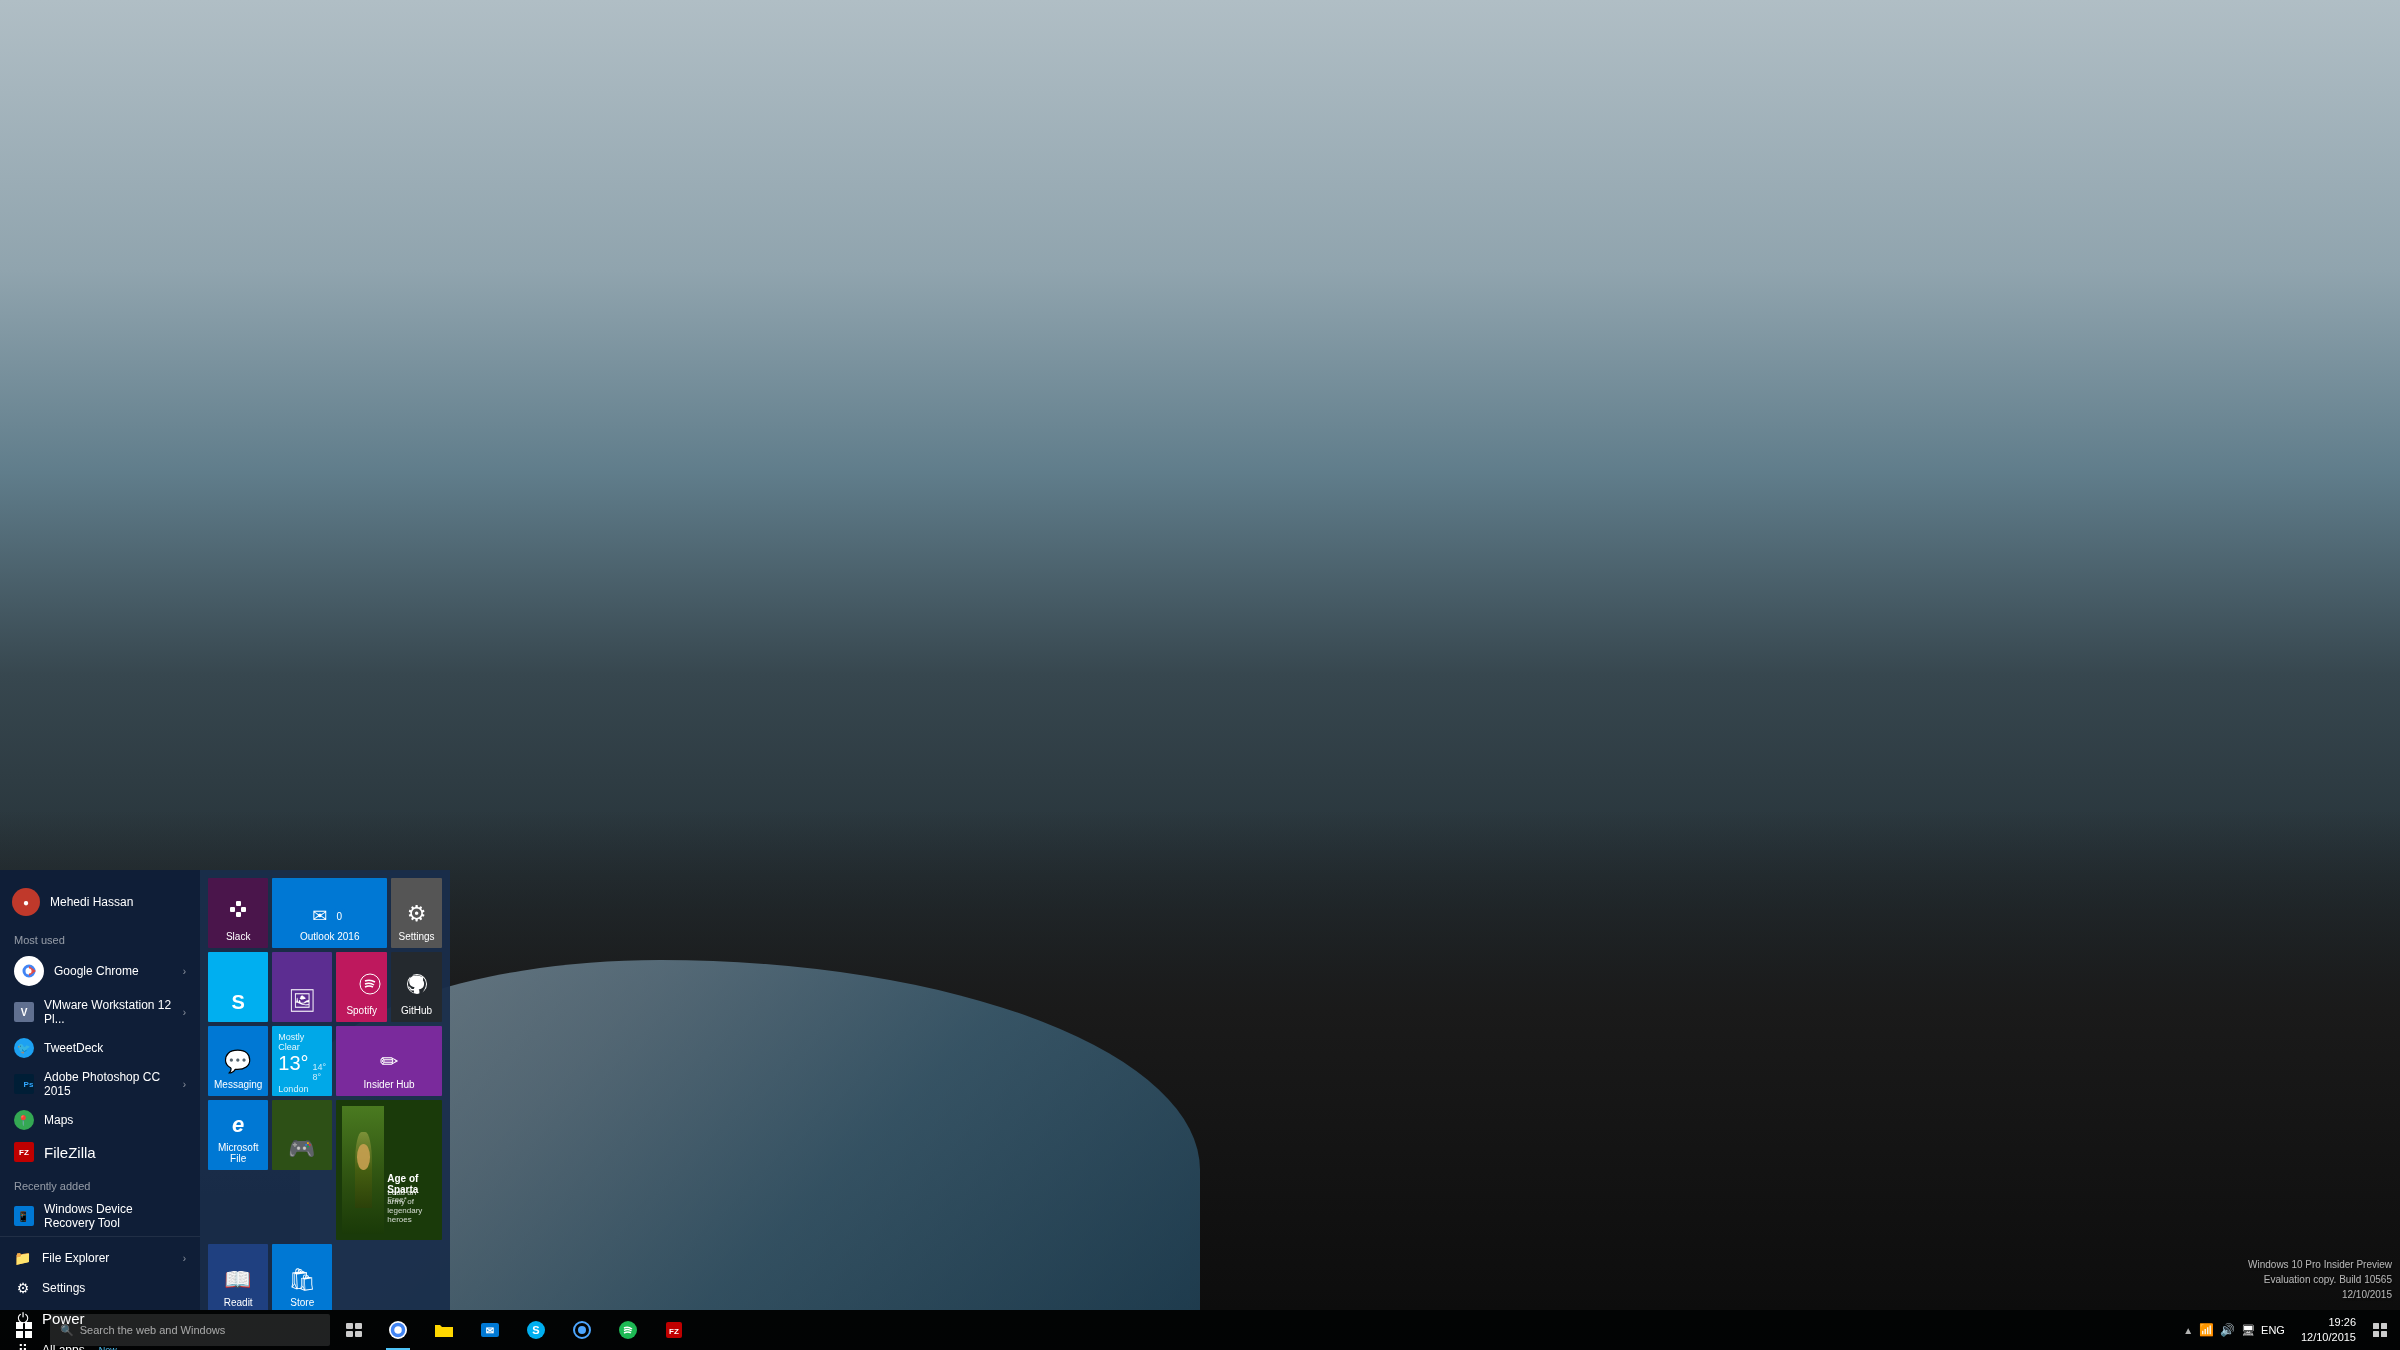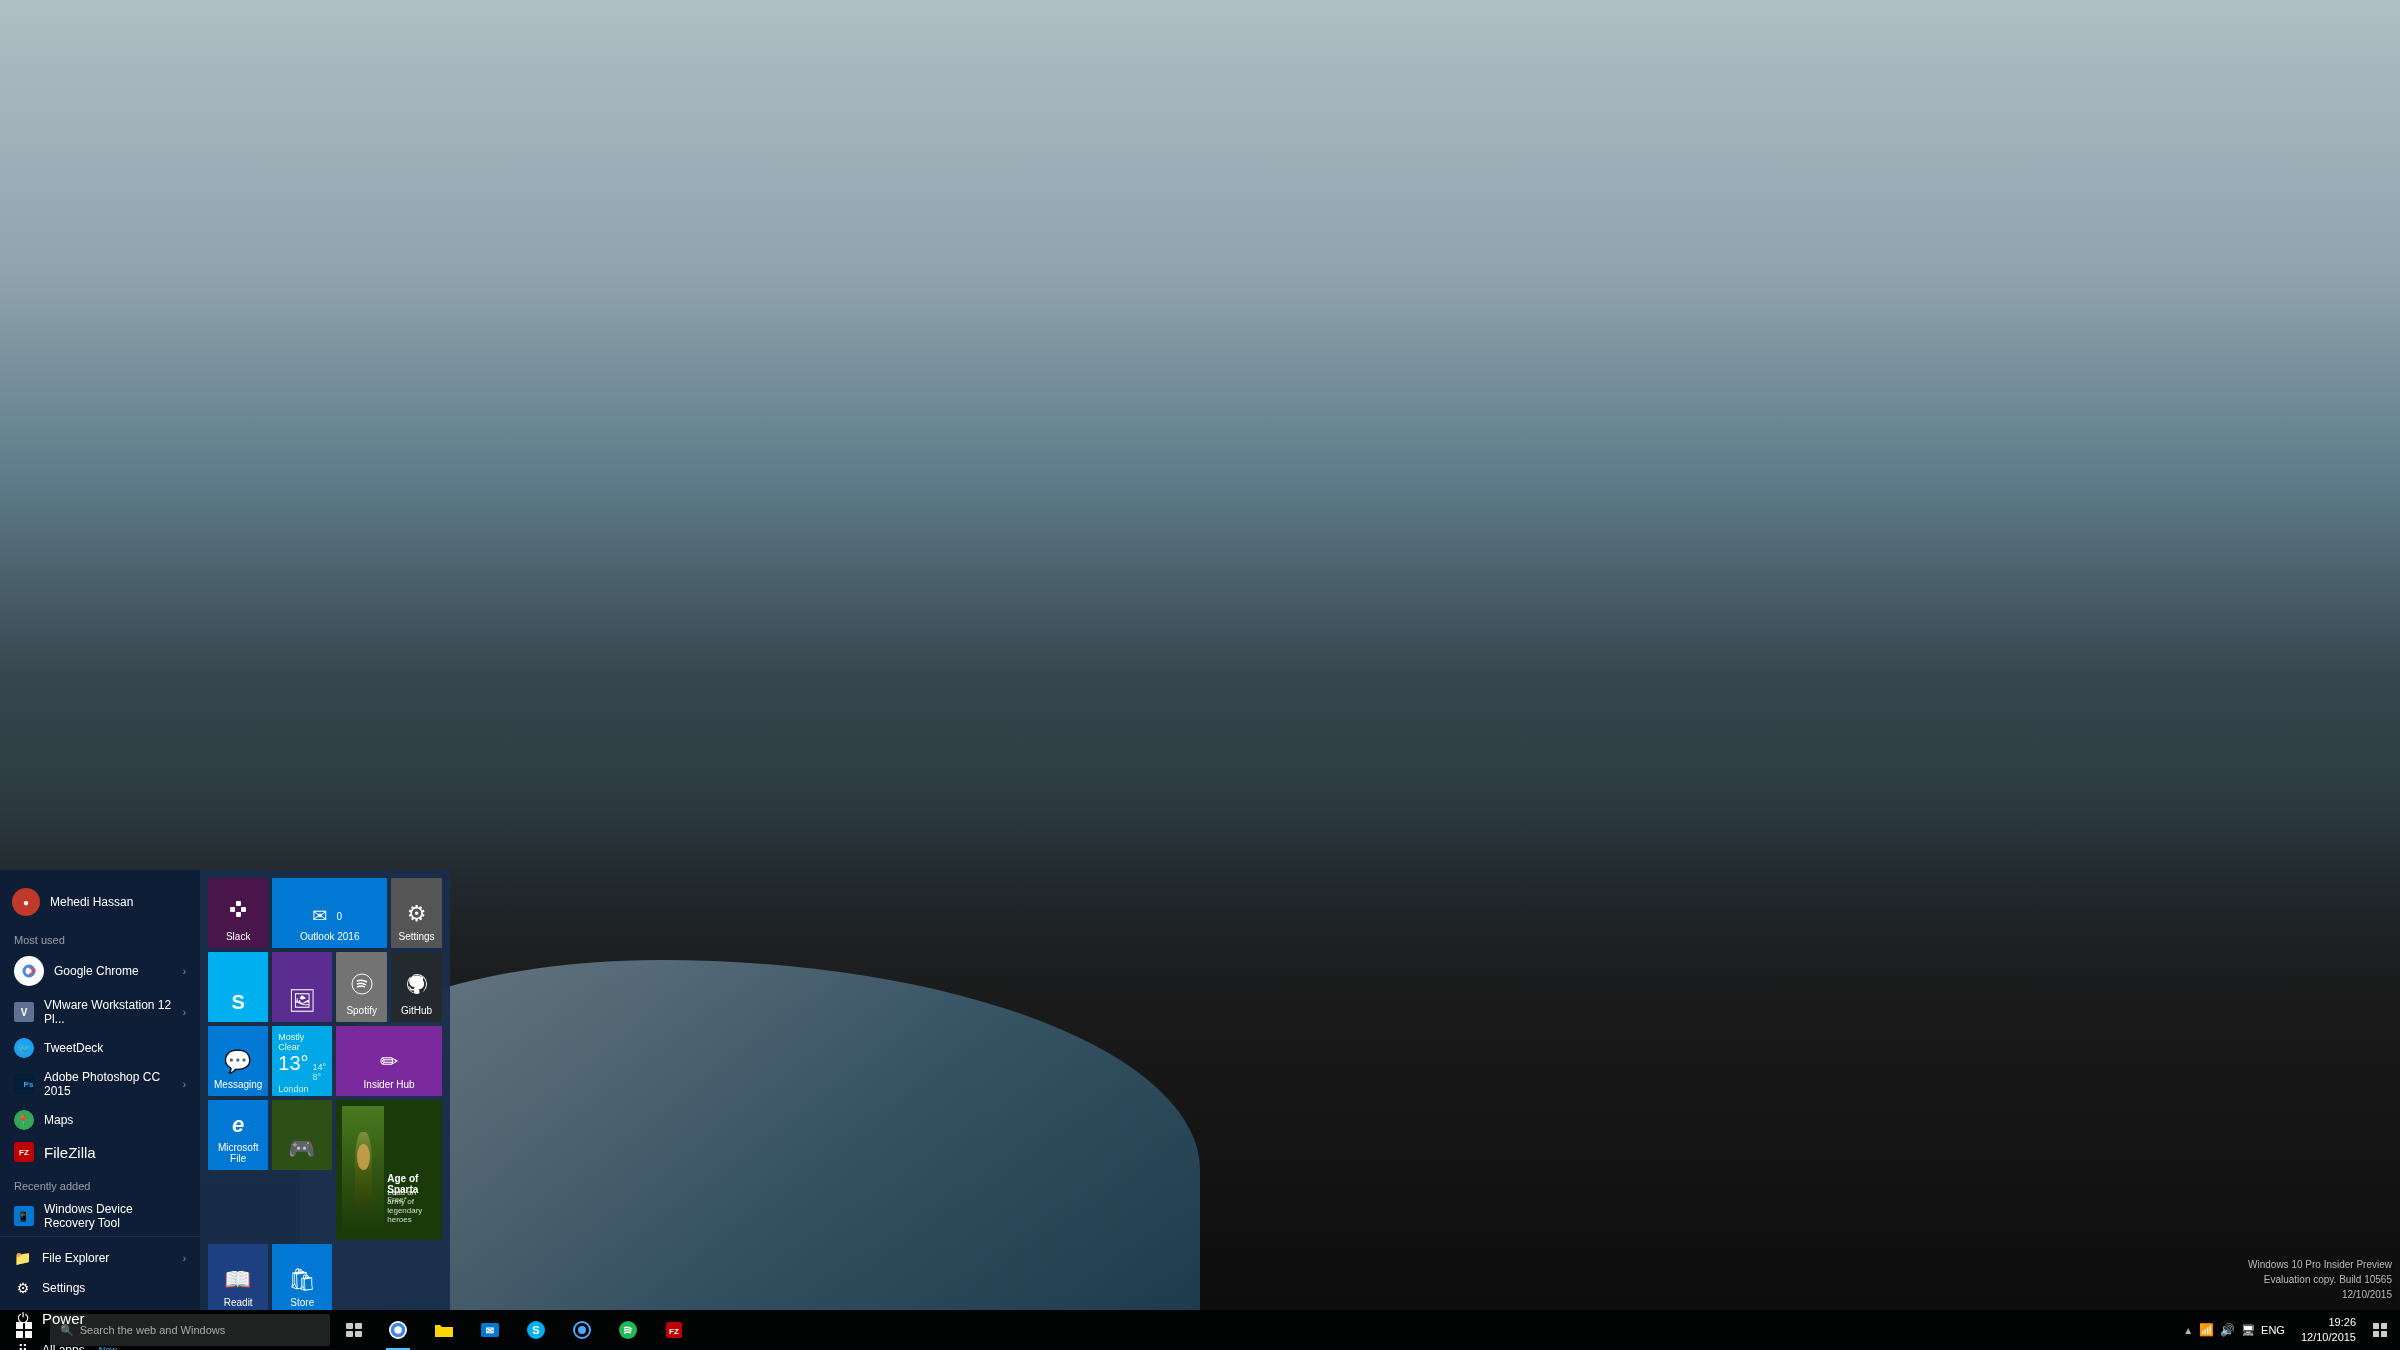--- a/index.html
+++ b/index.html
@@ -296,21 +296,21 @@
 
     
     .tile-sm {
       height: 70px;
     }
 
     
     .tile-slack { background: #4a154b; }
     .tile-outlook { background: #0078d4; }
     .tile-settings { background: #555555; }
-    .tile-spotify { background: #737373; }
+    .tile-spotify { background: #be185d; align-items: flex-end; }
     .tile-github { background: #24292e; }
     .tile-messaging { background: #0078d4; }
     .tile-weather { background: #00a8e8; }
     .tile-insider { background: #7a2a9c; }
     .tile-edge { background: #0078d4; }
     .tile-readit { background: #1f4080; }
     .tile-store { background: #0078d4; }
     .tile-age-of-sparta { background: #1a3a0a; grid-column: span 2; height: 140px; }
 
     .weather-info {

